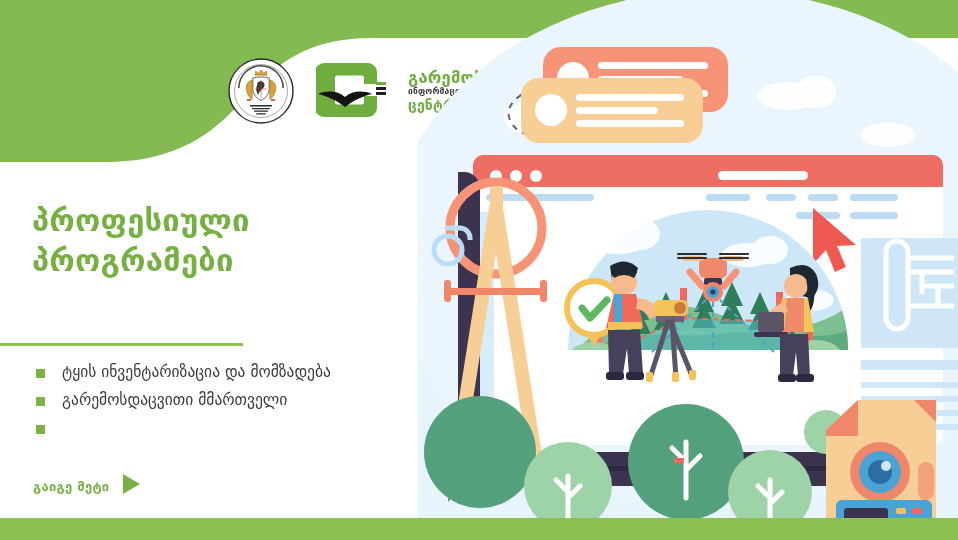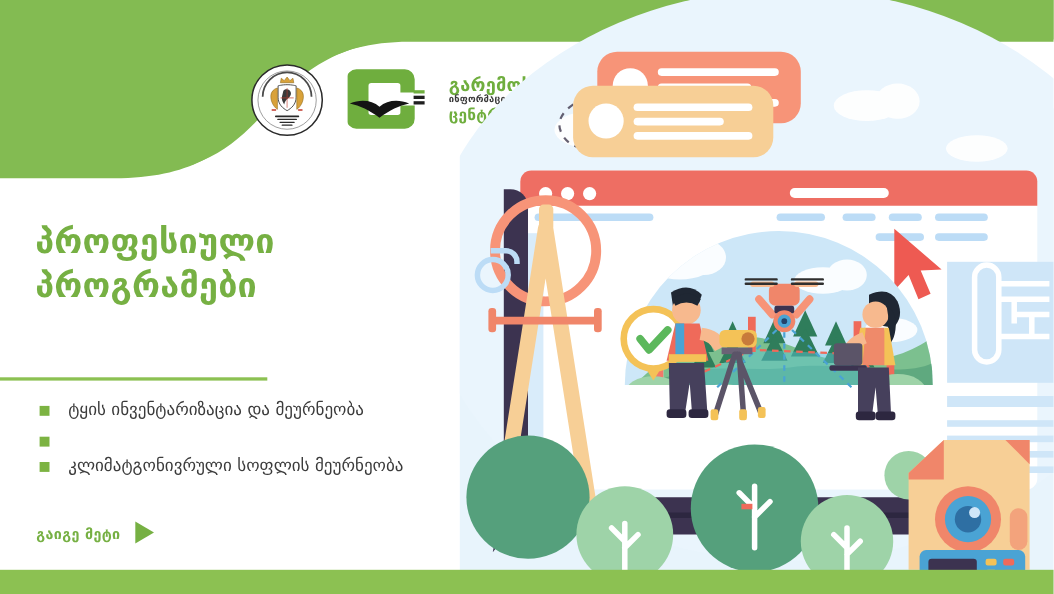--- a/index.html
+++ b/index.html
@@ -366,29 +366,29 @@
   <div class="title">
     <div>პროფესიული</div>
     <div>პროგრამები</div>
   </div>
 
   <div class="divider"></div>
 
   <div class="bullets">
     <div class="bullet">
       <span class="bsq"></span>
-      <span class="btxt">ტყის ინვენტარიზაცია და მეურნეობა</span>
+      <span class="btxt">ტყის ინვენტარიზაცია და მომზადება</span>
+    </div>
+    <div class="bullet">
+      <span class="bsq"></span>
+      <span class="btxt">გარემოსდაცვითი მმართველი</span>
     </div>
     <div class="bullet">
       <span class="bsq"></span>
     </div>
-    <div class="bullet">
-      <span class="bsq"></span>
-      <span class="btxt">კლიმატგონივრული სოფლის მეურნეობა</span>
-    </div>
   </div>
 
   <div class="cta">
     <span class="cta-label">გაიგე მეტი</span>
     <span class="cta-tri"></span>
   </div>
 
   <div class="bottom-bar"></div>
 
 </div>

